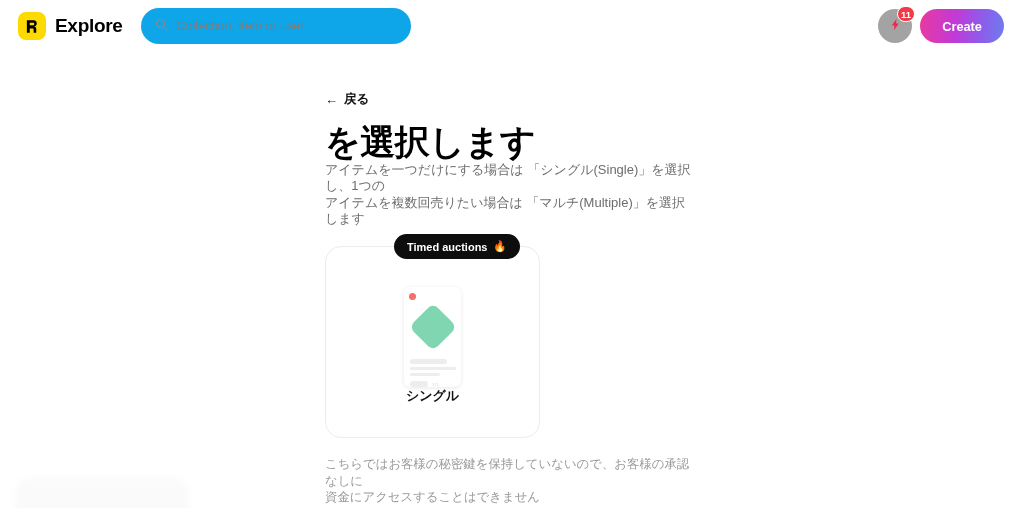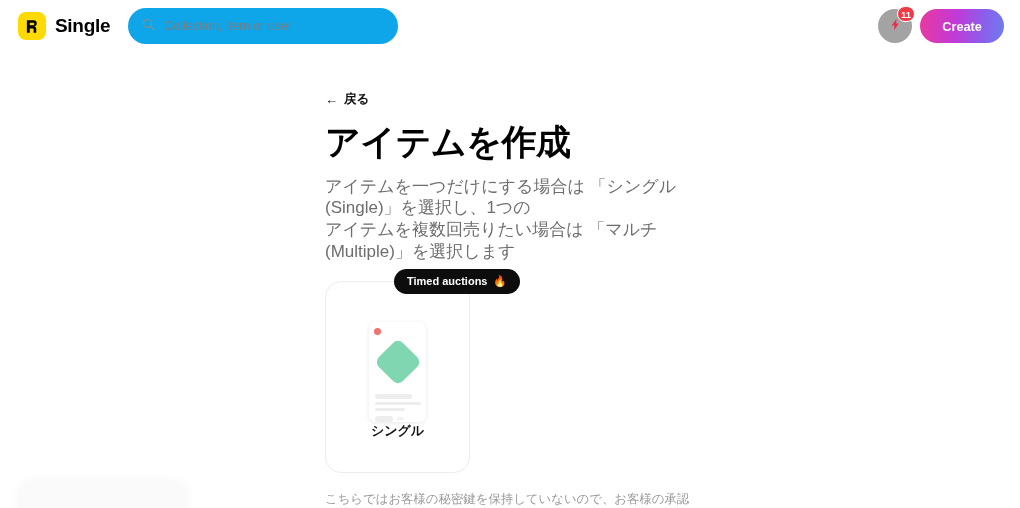--- a/index.html
+++ b/index.html
@@ -187,37 +187,36 @@
   .page-title {
     margin-top: 15px;
     font-size: 35px;
     font-weight: bold;
     letter-spacing: -0.5px;
     line-height: 1.1;
     color: #000;
   }
 
   .page-desc {
-    margin-top: 14px;
-    font-size: 17px;
+    font-size: 13px;
     line-height: 1.28;
     color: #6d6d6d;
     width: 370px;
   }
 
   
   .cards {
     margin-top: 18px;
     display: flex;
     gap: 12px;
     position: relative;
   }
 
   .opt-card {
-    width: 145px;
+    width: 215px;
     height: 192px;
     border: 1px solid #ececec;
     border-radius: 16px;
     background: #fff;
     display: flex;
     flex-direction: column;
     align-items: center;
     cursor: pointer;
     position: relative;
   }
@@ -322,21 +321,21 @@
 <body>
 
 <header class="header">
 
   <div class="brand">
     <span class="logo-mark">
       <svg width="15" height="15" viewBox="0 0 16 16" aria-hidden="true">
         <path d="M2 1.4h7.2a3.3 3.3 0 0 1 .6 6.55v.1c1.5.2 2.2 1 2.2 2.6v3.95H9.2v-3.4c0-.85-.35-1.2-1.25-1.2H5.05v4.6H2V1.4Zm3.05 2.5v2.65h3.4c.95 0 1.45-.5 1.45-1.33 0-.82-.5-1.32-1.45-1.32H5.05Z" fill="#000"></path>
       </svg>
     </span>
-    <span class="brand-name">Single</span>
+    <span class="brand-name">Explore</span>
   </div>
 
   <div class="search-wrap">
     <span class="search-icon">
       <svg width="13" height="13" viewBox="0 0 16 16" aria-hidden="true">
         <circle cx="6.8" cy="6.8" r="5" fill="none" stroke="#8a8a8a" stroke-width="1.4"></circle>
         <line x1="10.5" y1="10.5" x2="14.6" y2="14.6" stroke="#8a8a8a" stroke-width="1.4" stroke-linecap="round"></line>
       </svg>
     </span>
     <input class="search-input" type="text" placeholder="Collection, item or user" style="">
@@ -359,21 +358,21 @@
   </div>
 </header>
 
 <main class="main">
 
   <a class="back-link">
     <span class="back-arrow">←</span>
     <span>戻る</span>
   </a>
 
-  <h1 class="page-title">アイテムを作成</h1>
+  <h1 class="page-title">を選択します</h1>
 
   <p class="page-desc">
     <span>アイテムを一つだけにする場合は 「シングル(Single)」を選択し、1つの</span><br>
     <span>アイテムを複数回売りたい場合は 「マルチ(Multiple)」を選択します</span>
   </p>
 
   <div class="cards">
 
     <div class="opt-card">
 

